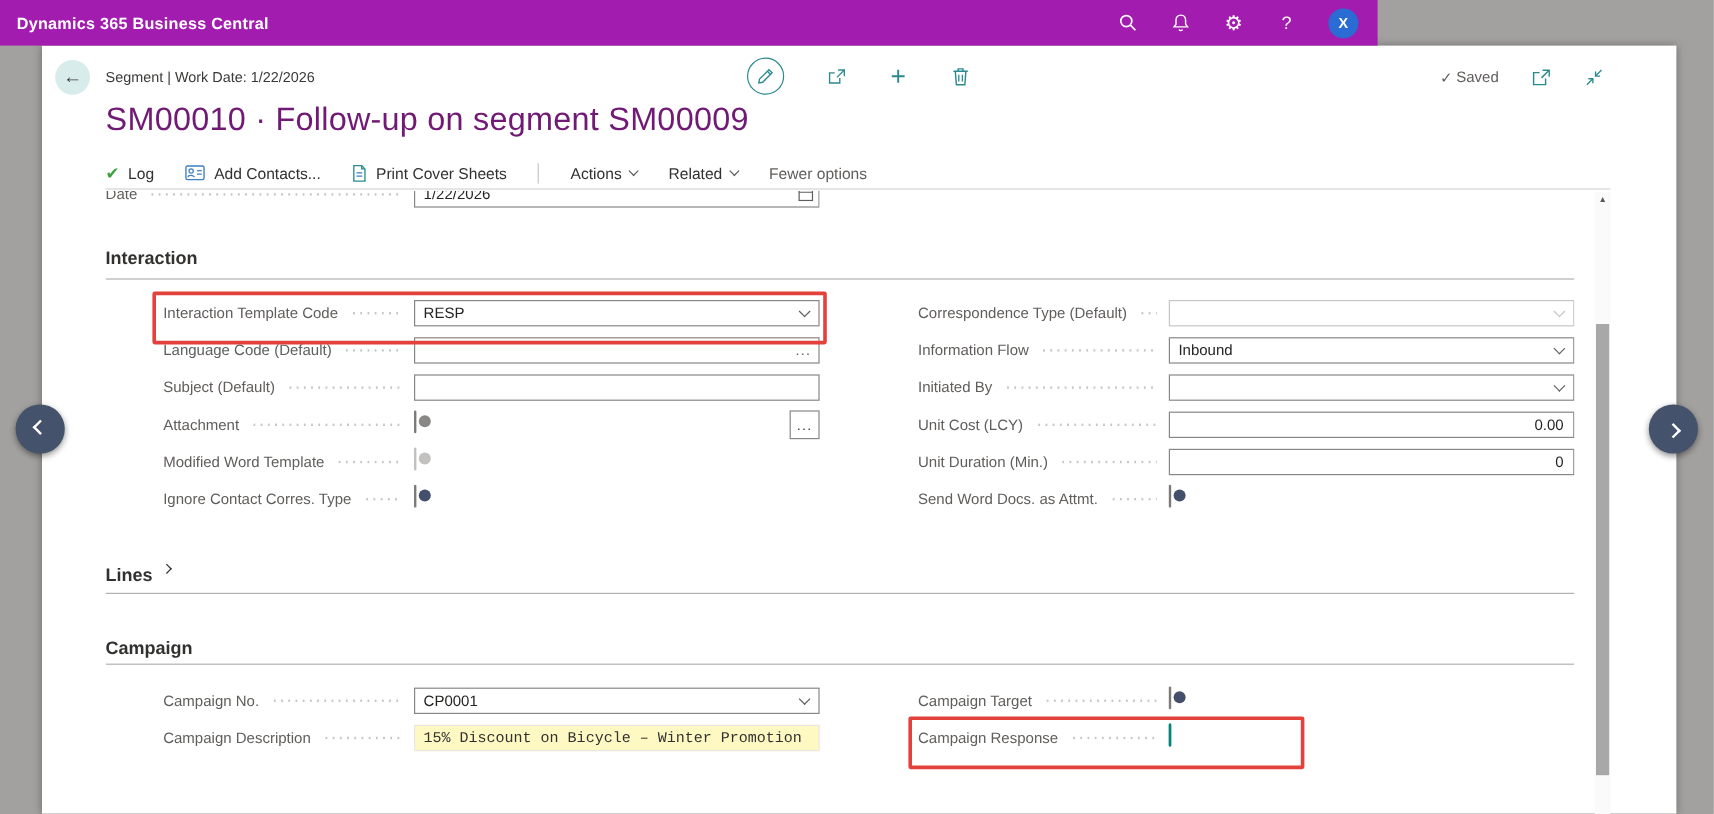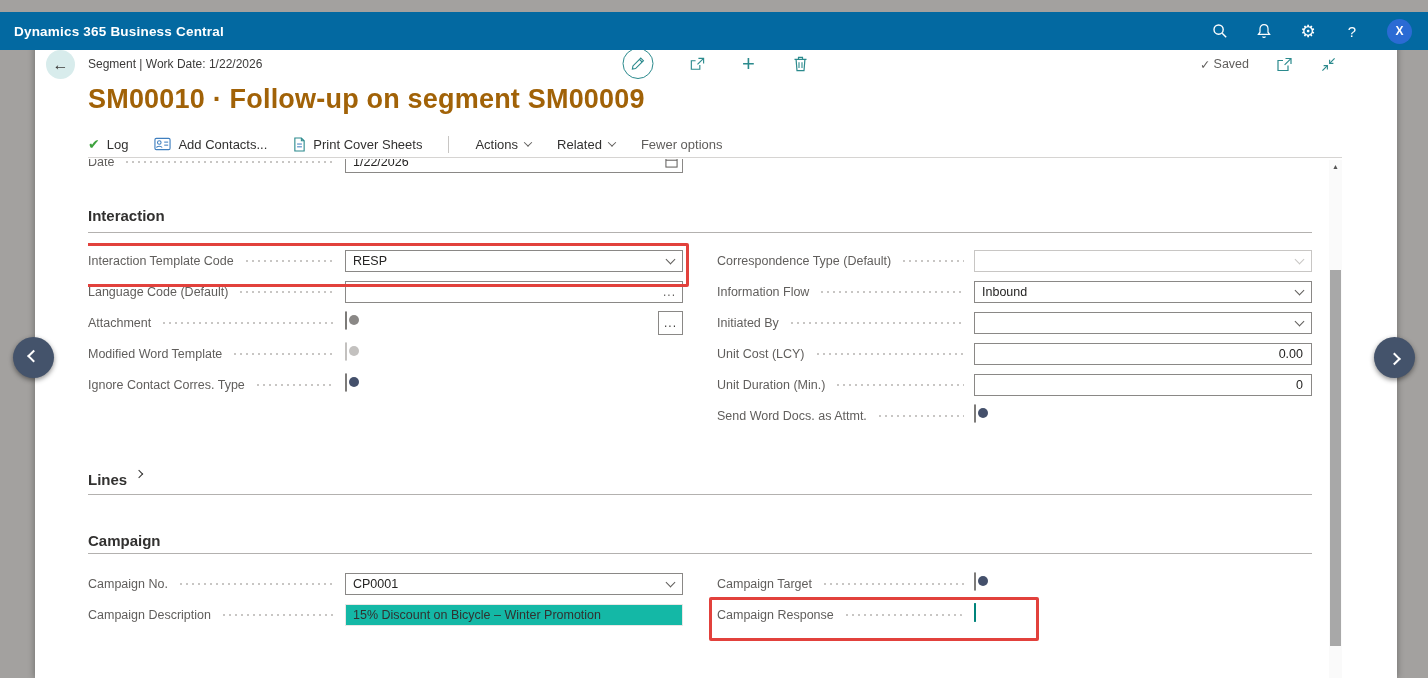--- a/index.html
+++ b/index.html
@@ -1,67 +1,67 @@
 <!DOCTYPE html>
 <html><head>
 <meta charset="utf-8">
 <style>
   * { margin:0; padding:0; box-sizing:border-box; }
   html,body { width:1428px; height:678px; overflow:hidden; font-family:"Liberation Sans", sans-serif; background:#a3a19f; }
 
   
-  .topbar { position:absolute; top:12px; left:0; width:1428px; height:38px; background:#0369a1; display:flex; align-items:center; z-index:30; }
+  .topbar { position:absolute; top:0; left:0; width:1148px; height:38px; background:#a21caf; display:flex; align-items:center; z-index:30; }
   .topbar-title { color:#fff; font-size:13.5px; font-weight:700; margin-left:14px; letter-spacing:.2px; }
   .topbar-right { margin-left:auto; display:flex; align-items:center; gap:26px; padding-right:16px; }
   .tb-icon { width:18px; height:18px; display:flex; align-items:center; justify-content:center; color:#fff; cursor:pointer; }
   .tb-gear { font-size:17px; color:#fff; line-height:1; }
   .tb-help { font-size:15px; color:#fff; font-weight:400; }
   .avatar { width:25px; height:25px; border-radius:50%; background:#2b6bd4; color:#fff; font-size:12px; font-weight:700; display:flex; align-items:center; justify-content:center; }
 
   
   .card { position:absolute; left:35px; top:38px; width:1362px; height:640px; background:#fff; box-shadow:0 0 7px rgba(0,0,0,.35); z-index:10; }
 
   .hdr-row1 { position:absolute; top:10px; left:0; right:0; height:34px; }
   .back-btn { position:absolute; left:11px; top:2px; width:29px; height:29px; border-radius:50%; background:#d8ecec; display:flex; align-items:center; justify-content:center; font-size:16px; color:#3b3a39; cursor:pointer; }
   .breadcrumb { position:absolute; left:53px; top:9px; font-size:12px; color:#3b3a39; }
   .hdr-center-icons { position:absolute; left:50%; transform:translateX(-50%); top:0; display:flex; align-items:center; gap:34px; }
   .edit-circle { width:31px; height:31px; border:1.4px solid #2b8a8d; border-radius:50%; display:flex; align-items:center; justify-content:center; cursor:pointer; }
   .hdr-ico { width:18px; height:18px; display:flex; align-items:center; justify-content:center; cursor:pointer; }
   .plus-glyph { font-size:22px; color:#2b8a8d; font-weight:300; line-height:1; cursor:pointer; }
   .hdr-right { position:absolute; right:60px; top:7px; display:flex; align-items:center; gap:26px; }
   .saved { font-size:12.5px; color:#605e5c; display:flex; align-items:center; gap:3px; }
 
-  .page-title { position:absolute; top:46px; left:53px; font-size:27px; font-weight:700; color:#a16207; letter-spacing:.2px; }
+  .page-title { position:absolute; top:46px; left:53px; font-size:27px; font-weight:400; color:#701a75; letter-spacing:.2px; }
 
   
   .cmdbar { position:absolute; top:93px; left:53px; right:55px; height:27px; display:flex; align-items:center; gap:26px; border-bottom:1px solid #d6d4d2; font-size:13px; color:#323130; }
   .cmd-item { display:flex; align-items:center; gap:7px; cursor:pointer; white-space:nowrap; }
   .log-check { color:#3da23d; font-size:14px; }
   .vdiv { width:1px; height:17px; background:#c8c6c4; }
   .chev { display:inline-block; width:6px; height:6px; border-right:1.4px solid #605e5c; border-bottom:1.4px solid #605e5c; transform:rotate(45deg) translate(-1px,-1px); }
   .fewer { color:#605e5c; cursor:pointer; }
 
   
   .content { position:absolute; top:121px; left:53px; width:1224px; bottom:0; overflow:hidden; }
   .clip { height:15px; overflow:hidden; position:relative; width:595px; }
   .clip .field-row { margin-top:-8px; }
 
   .section-h { font-size:15px; font-weight:700; color:#323130; padding-bottom:8px; border-bottom:1px solid #b3b1af; }
   .grid { display:grid; grid-template-columns:595px 595px; column-gap:34px; align-content:start; }
-  .col { display:flex; flex-direction:column; }
+  .col { display:flex; flex-direction:column;margin-left:48px; }
 
   .rowwrap { position:relative; }
   .field-row { display:flex; align-items:center; height:22px; margin-bottom:9px; }
   .flabel { font-size:12.5px; color:#605e5c; white-space:nowrap; flex:none; }
   .leader { flex:1; height:2px; margin:0 10px; background-image:radial-gradient(circle, #c8c6c4 1px, rgba(0,0,0,0) 1.1px); background-size:6px 2px; background-repeat:repeat-x; background-position:0 50%; }
   .control { width:338px; flex:none; position:relative; height:22px; }
   .fbox { width:100%; height:22px; border:1px solid #8a8886; background:#fff; font-size:12.5px; color:#252423; display:flex; align-items:center; padding:0 22px 0 7px; cursor:text; }
   .fbox.plain { padding-right:7px; }
   .fbox.numeric { justify-content:flex-end; padding-right:8px; }
-  .fbox.readonly { background:#14b8a6; border-color:#e9e7e5; color:#323130; cursor:default; }
+  .fbox.readonly { background:#fef9c3; border-color:#e9e7e5; color:#323130; cursor:default;font-family:Liberation Mono, monospace; }
   .fbox.disabled { border-color:#c8c6c4; }
   .chev-dd { position:absolute; right:9px; top:6px; width:7px; height:7px; border-right:1.3px solid #605e5c; border-bottom:1.3px solid #605e5c; transform:rotate(45deg); pointer-events:none; }
   .chev-dd.light { border-color:#c8c6c4; }
   .assist-in { position:absolute; right:7px; top:0; height:22px; display:flex; align-items:center; font-size:12px; color:#605e5c; letter-spacing:1px; cursor:pointer; }
   .assist-btn { position:absolute; right:0; top:-1px; width:25px; height:24px; border:1px solid #8a8886; background:#fff; display:flex; align-items:center; justify-content:center; font-size:12px; color:#3b3a39; letter-spacing:1px; cursor:pointer; }
 
   .toggle { width:35px; height:17px; border:1px solid #7d7b79; border-radius:9px; background:#fff; position:relative; cursor:pointer; flex:none; }
   .toggle .knob { position:absolute; top:2.6px; left:3px; width:10px; height:10px; border-radius:50%; background:#44506b; }
   .toggle.k-gray .knob { background:#8a8886; }
   .toggle.k-light { border-color:#c3c1bf; }
@@ -253,20 +253,27 @@
 
         <div class="field-row">
           <span class="flabel">Language Code (Default)</span>
           <span class="leader"></span>
           <span class="control">
             <span class="fbox"></span>
             <span class="assist-in">...</span>
           </span>
         </div>
 
+        <div class="field-row">
+          <span class="flabel">Subject (Default)</span>
+          <span class="leader"></span>
+          <span class="control">
+            <span class="fbox plain"></span>
+          </span>
+        </div>
 
         <div class="field-row">
           <span class="flabel">Attachment</span>
           <span class="leader"></span>
           <span class="control" style="background:transparent;">
             <span class="toggle k-gray"><span class="knob"></span></span>
             <span class="assist-btn">...</span>
           </span>
         </div>
 

